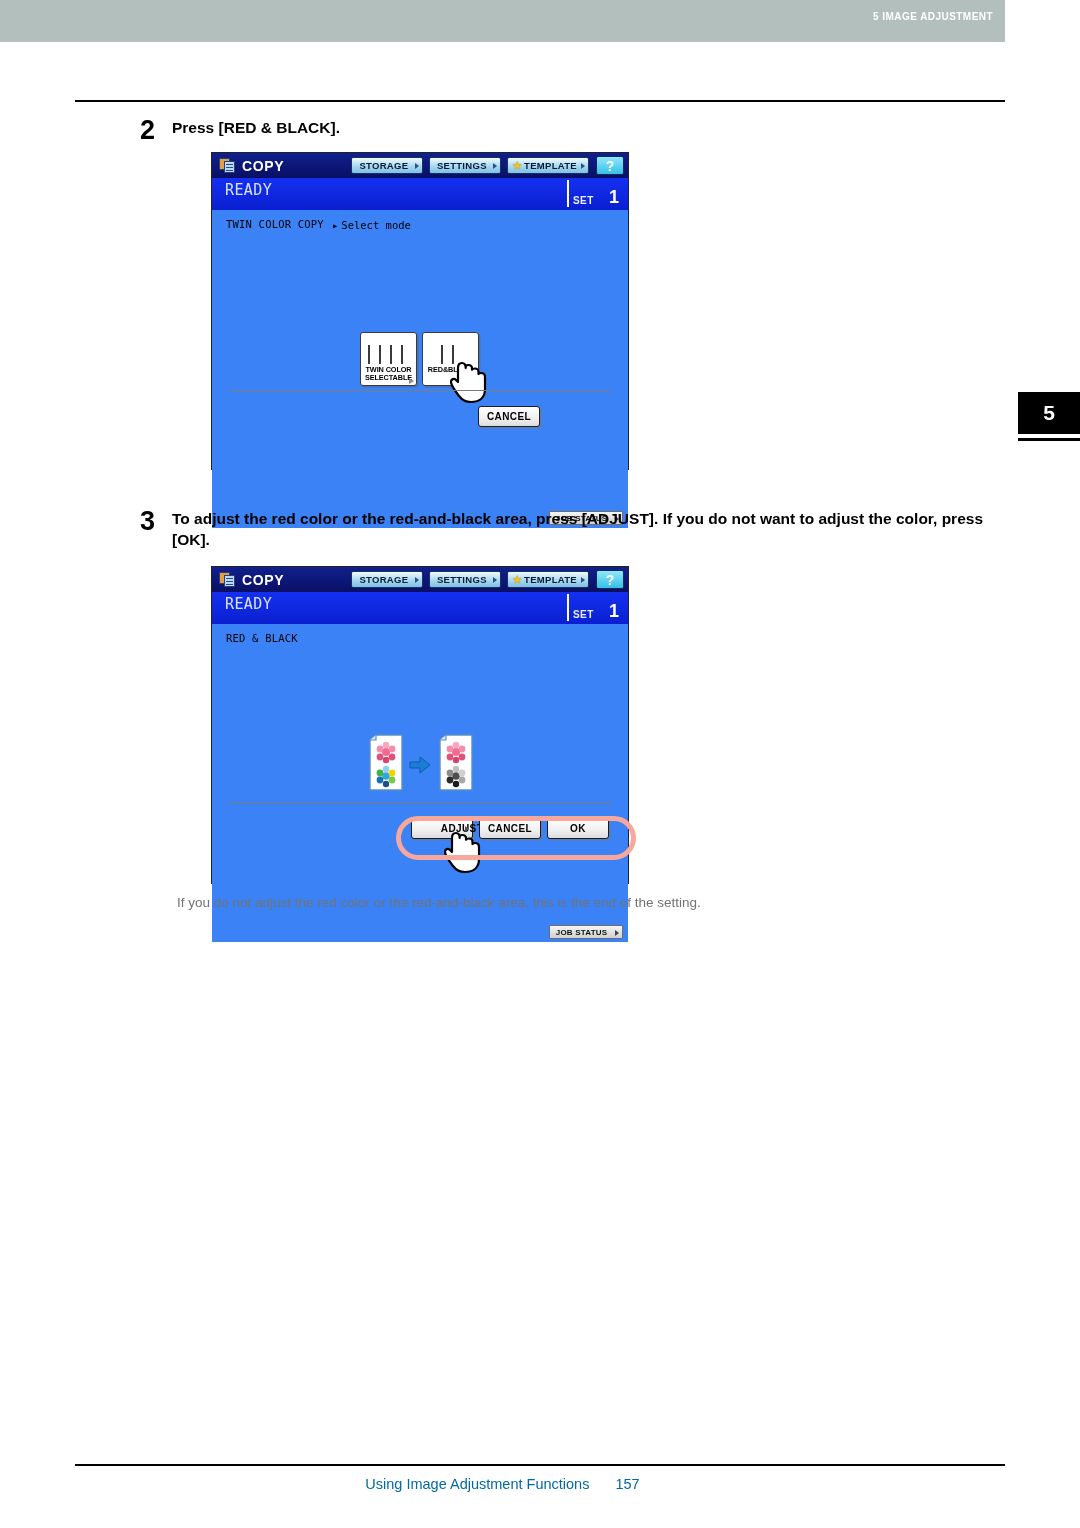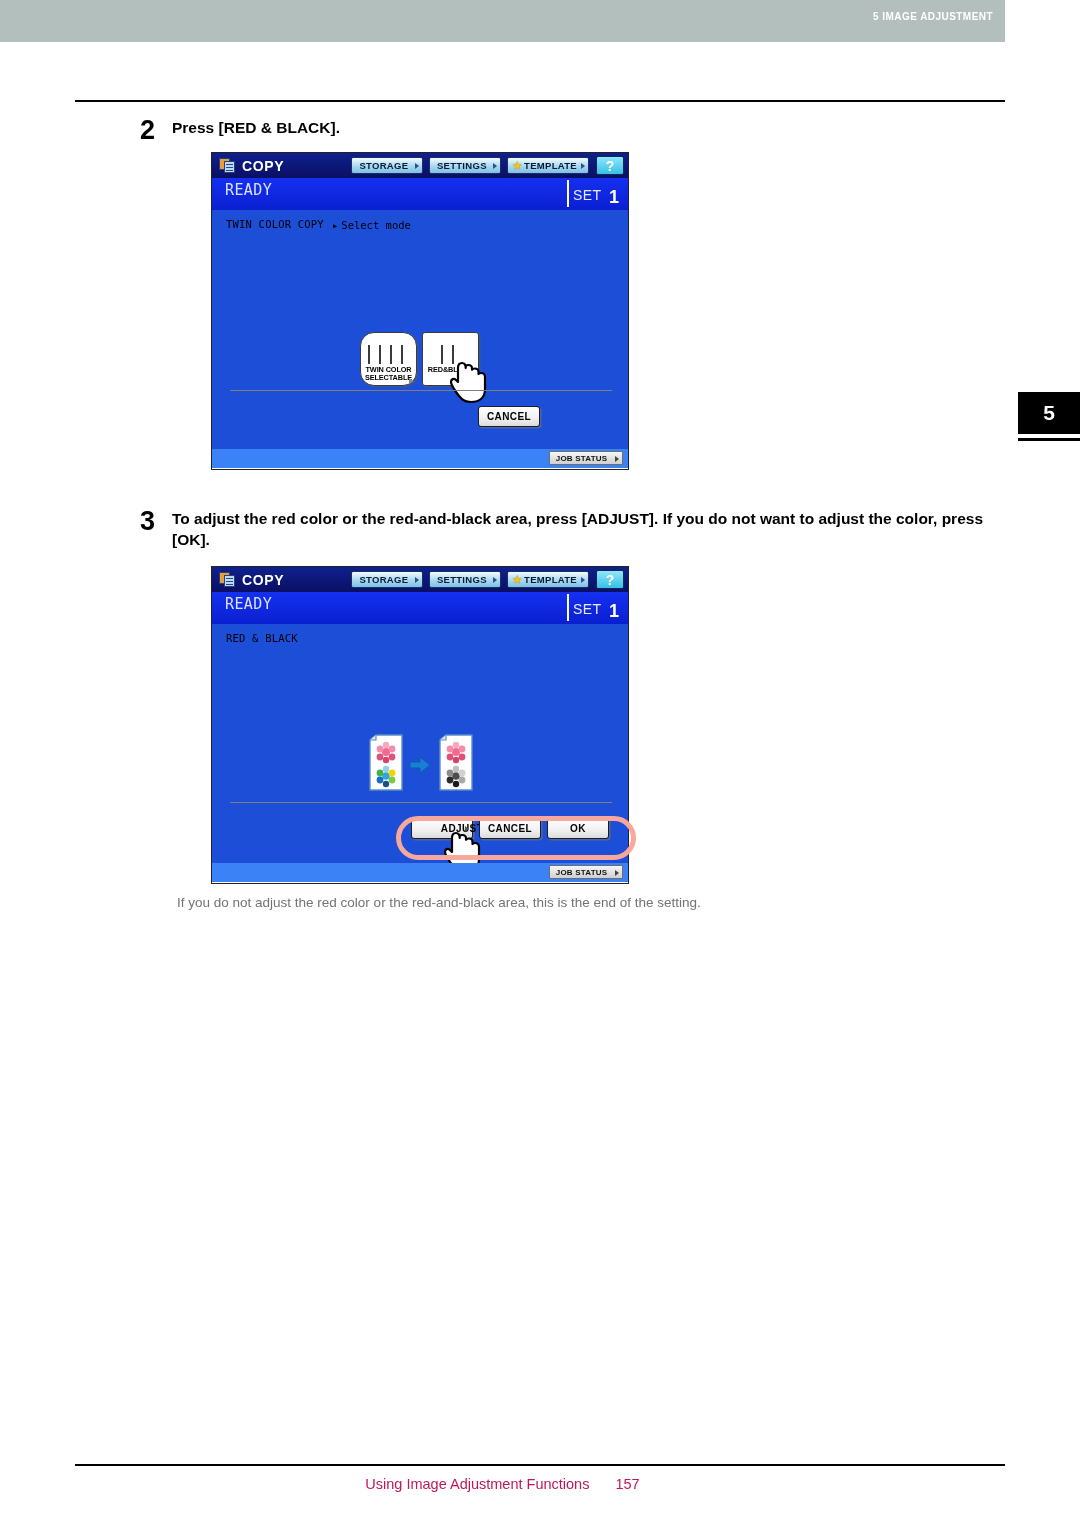--- a/index.html
+++ b/index.html
@@ -219,39 +219,39 @@
     width: 56px; height: 30px;
   }
   .lcd-setwrap .bar {
     position: absolute;
     left: 0; top: 1px;
     width: 2px; height: 27px;
     background: #ffffff;
   }
   .lcd-setwrap .lbl {
     position: absolute;
-    left: 6px; top: 8px;
+    left: 6px; top: 16px;
     color: #e7ecff;
-    font-size: 14px;
-    font-weight: normal;
+    font-size: 10px;
+    font-weight: bold;
     letter-spacing: .4px;
   }
   .lcd-setwrap .val {
     position: absolute;
     right: 4px; top: 9px;
     color: #ffffff;
     font-size: 18px;
     font-weight: bold;
     line-height: 1;
   }
 
   .lcd-body {
     position: relative;
-    height: 239px;
-    background: #1d4ed8;
+    height: 299px;
+    background: #3b82f6;
   }
   .lcd-modeline {
     position: absolute;
     left: 14px; top: 8px;
     font-family: "DejaVu Sans Mono", monospace;
     font-size: 10.5px;
     color: #000;
     letter-spacing: .2px;
   }
   .lcd-desc {
@@ -422,21 +422,21 @@
     color: #737373;
   }
 
   
   .page-footer {
     position: absolute;
     left: 0; top: 1476px;
     width: 1005px;
     text-align: center;
     font-size: 14.5px;
-    color: #be185d;
+    color: #0369a1;
   }
   .page-footer .pg { margin-left: 22px; font-weight: normal; }
 </style>
 </head>
 <body>
 
 <div class="page-header-band">
   <div class="page-header-title">5 IMAGE ADJUSTMENT</div>
 </div>
 
@@ -488,21 +488,21 @@
       <span class="bar"></span>
       <span class="lbl">SET</span>
       <span class="val">1</span>
     </span>
   </div>
 
   <div class="lcd-body">
     <div class="lcd-modeline">TWIN COLOR COPY</div>
     <div class="lcd-desc"><span class="arrow">▸</span><span>Select mode</span></div>
 
-    <div class="modebtn" style="left:148px; top:122px;border-radius:14px;">
+    <div class="modebtn" style="left:148px; top:122px;">
       <div class="toners">
         <span class="toner"><span class="cap" style="background:#f2d400"></span><span class="neck"></span><span class="body"><span style="background:#f2d400"></span></span></span>
         <span class="toner"><span class="cap" style="background:#e5168e"></span><span class="neck"></span><span class="body"><span style="background:#e5168e"></span></span></span>
         <span class="toner"><span class="cap" style="background:#00a8e0"></span><span class="neck"></span><span class="body"><span style="background:#00a8e0"></span></span></span>
         <span class="toner"><span class="cap" style="background:#1c1c1c"></span><span class="neck"></span><span class="body"><span style="background:#1c1c1c"></span></span></span>
       </div>
       <div class="caption">
         <span>TWIN COLOR</span><br>
         <span>SELECTABLE</span>
       </div>

